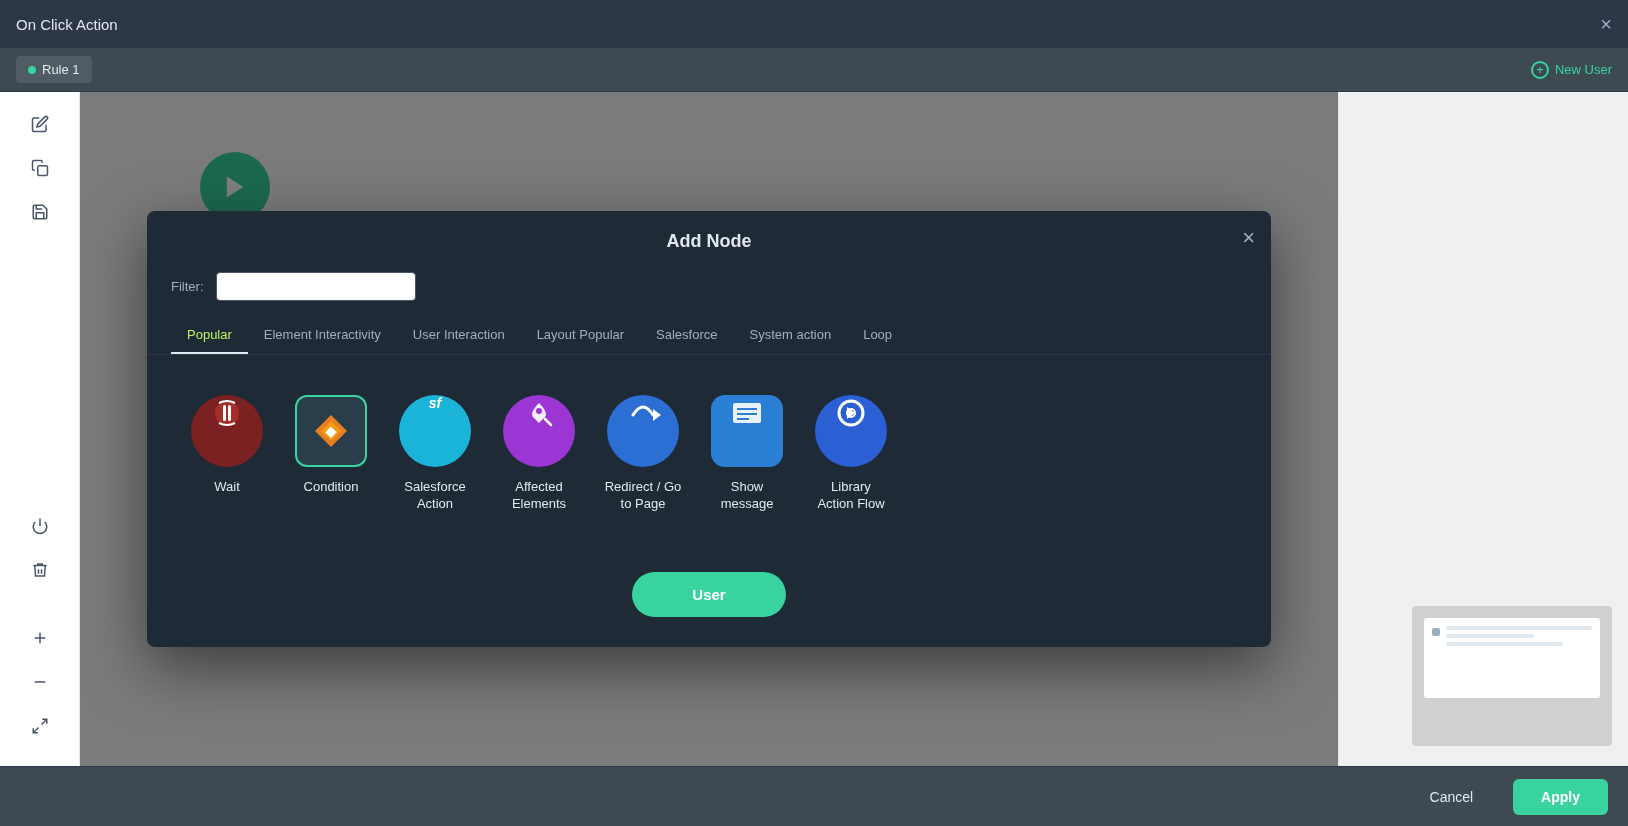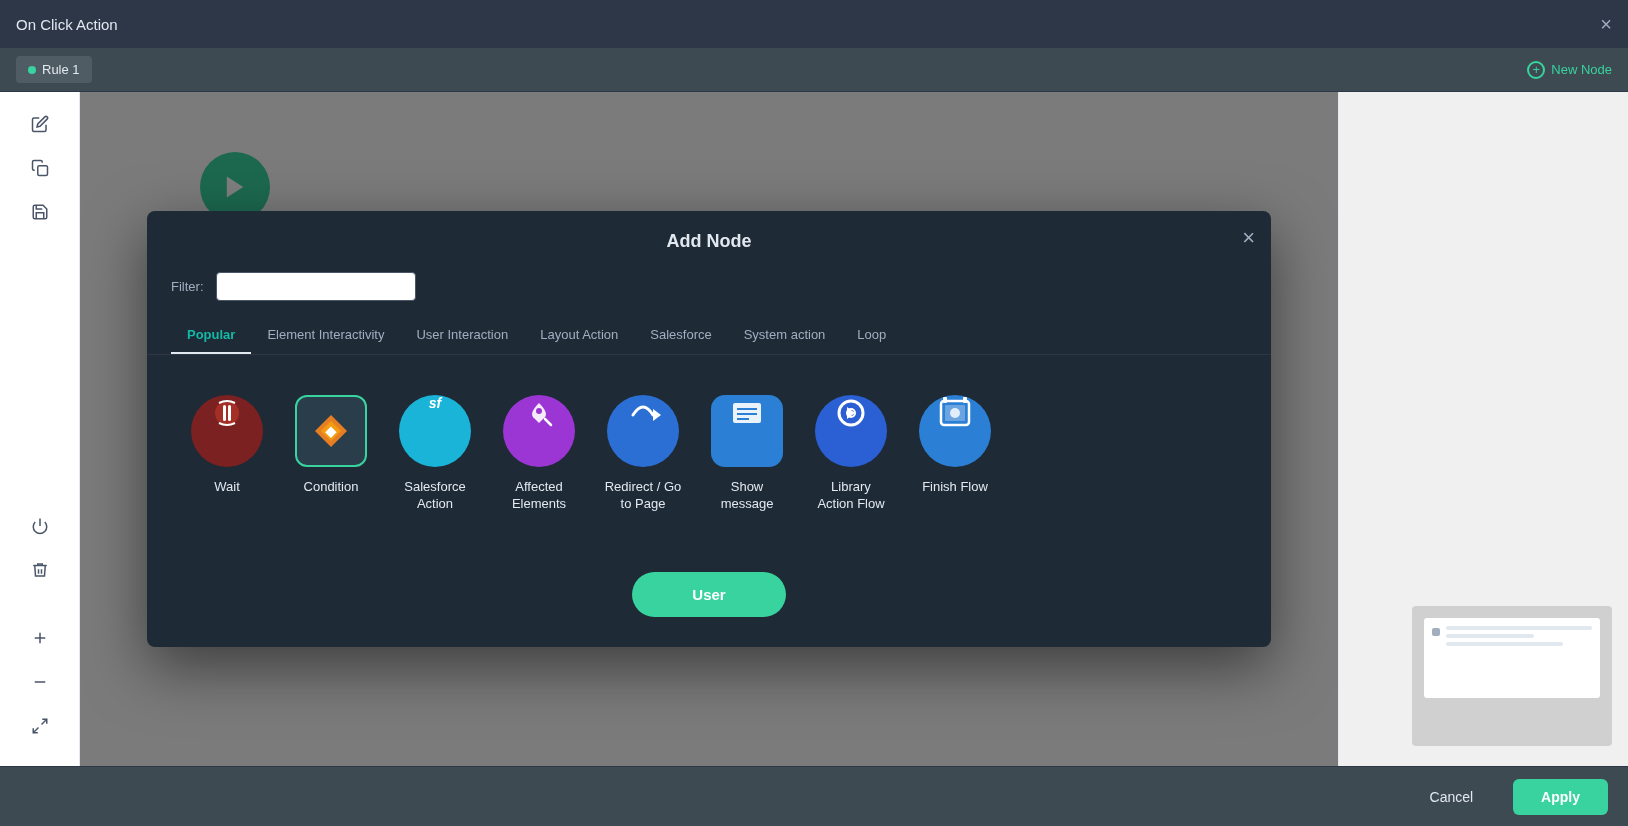--- a/index.html
+++ b/index.html
@@ -353,23 +353,23 @@
     }
     .modal-tab {
       padding: 10px 16px;
       color: #a0aec0;
       font-size: 13px;
       cursor: pointer;
       border-bottom: 2px solid transparent;
       white-space: nowrap;
     }
     .modal-tab.active {
-      color: #14b8a6;
+      color: #bef264;
       border-bottom: 2px solid #e2e8f0;
-      font-weight: 700;
+      font-weight: 400;
     }
 
     
     .node-grid {
       display: flex;
       gap: 24px;
       padding: 40px 40px;
       flex-wrap: wrap;
     }
 
@@ -442,21 +442,21 @@
     <button class="title-bar-close">×</button>
   </div>
 
   <div class="tab-bar">
     <div class="tab-item active">
       <div class="dot"></div>
       <span>Rule 1</span>
     </div>
     <button class="new-rule-btn">
       <div class="plus-circle">+</div>
-      <span>New Node</span>
+      <span>New User</span>
     </button>
   </div>
 
   <div class="main-content">
 
     <div class="left-sidebar">
       <button class="sidebar-icon-btn">
         <svg width="18" height="18" viewBox="0 0 24 24" fill="none" stroke="currentColor" stroke-width="2">
           <path d="M11 4H4a2 2 0 0 0-2 2v14a2 2 0 0 0 2 2h14a2 2 0 0 0 2-2v-7"></path>
           <path d="M18.5 2.5a2.121 2.121 0 0 1 3 3L12 15l-4 1 1-4 9.5-9.5z"></path>
@@ -540,21 +540,21 @@
 
           <div class="modal-filter">
             <span class="filter-label">Filter:</span>
             <input class="filter-input" type="text" placeholder="" style="">
           </div>
 
           <div class="modal-tabs">
             <div class="modal-tab active">Popular</div>
             <div class="modal-tab">Element Interactivity</div>
             <div class="modal-tab">User Interaction</div>
-            <div class="modal-tab">Layout Action</div>
+            <div class="modal-tab">Layout Popular</div>
             <div class="modal-tab">Salesforce</div>
             <div class="modal-tab">System action</div>
             <div class="modal-tab">Loop</div>
           </div>
 
           <div class="node-grid">
 
             <div class="node-item">
               <div class="node-icon node-wait">
                 <svg width="36" height="36" viewBox="0 0 36 36" fill="none">
@@ -623,32 +623,20 @@
               <div class="node-icon node-library">
                 <svg width="36" height="36" viewBox="0 0 36 36" fill="none">
                   <circle cx="18" cy="18" r="12" stroke="white" stroke-width="3" fill="none"></circle>
                   <path d="M14 12 L22 18 L14 24" fill="white"></path>
                   <circle cx="18" cy="18" r="4" stroke="white" stroke-width="2" fill="none"></circle>
                 </svg>
               </div>
               <span class="node-label">Library<br>Action Flow</span>
             </div>
 
-            <div class="node-item">
-              <div class="node-icon node-finish">
-                <svg width="36" height="36" viewBox="0 0 36 36" fill="none">
-                  <rect x="4" y="6" width="28" height="24" rx="3" stroke="white" stroke-width="2.5" fill="none"></rect>
-                  <rect x="8" y="10" width="20" height="16" rx="1" fill="white" opacity="0.3"></rect>
-                  <circle cx="18" cy="18" r="5" fill="white" opacity="0.8"></circle>
-                  <rect x="6" y="2" width="4" height="6" rx="1" fill="white"></rect>
-                  <rect x="26" y="2" width="4" height="6" rx="1" fill="white"></rect>
-                </svg>
-              </div>
-              <span class="node-label">Finish Flow</span>
-            </div>
 
           </div>
 
           <div class="modal-footer">
             <button class="next-btn">User</button>
           </div>
 
         </div>
       </div>
     </div>

